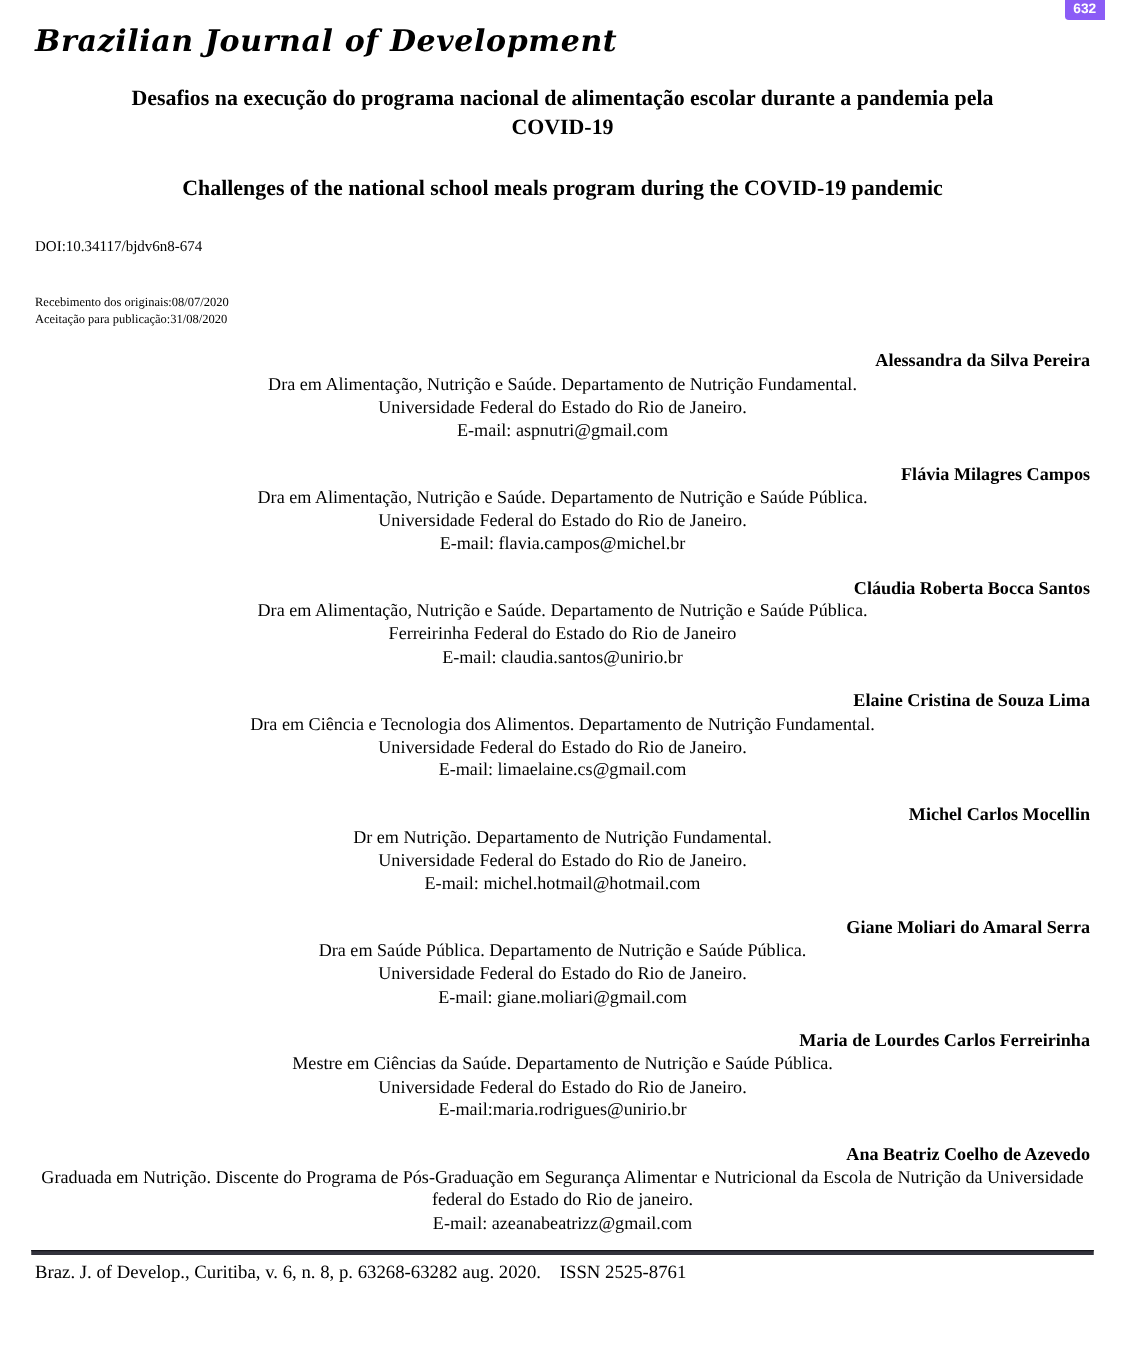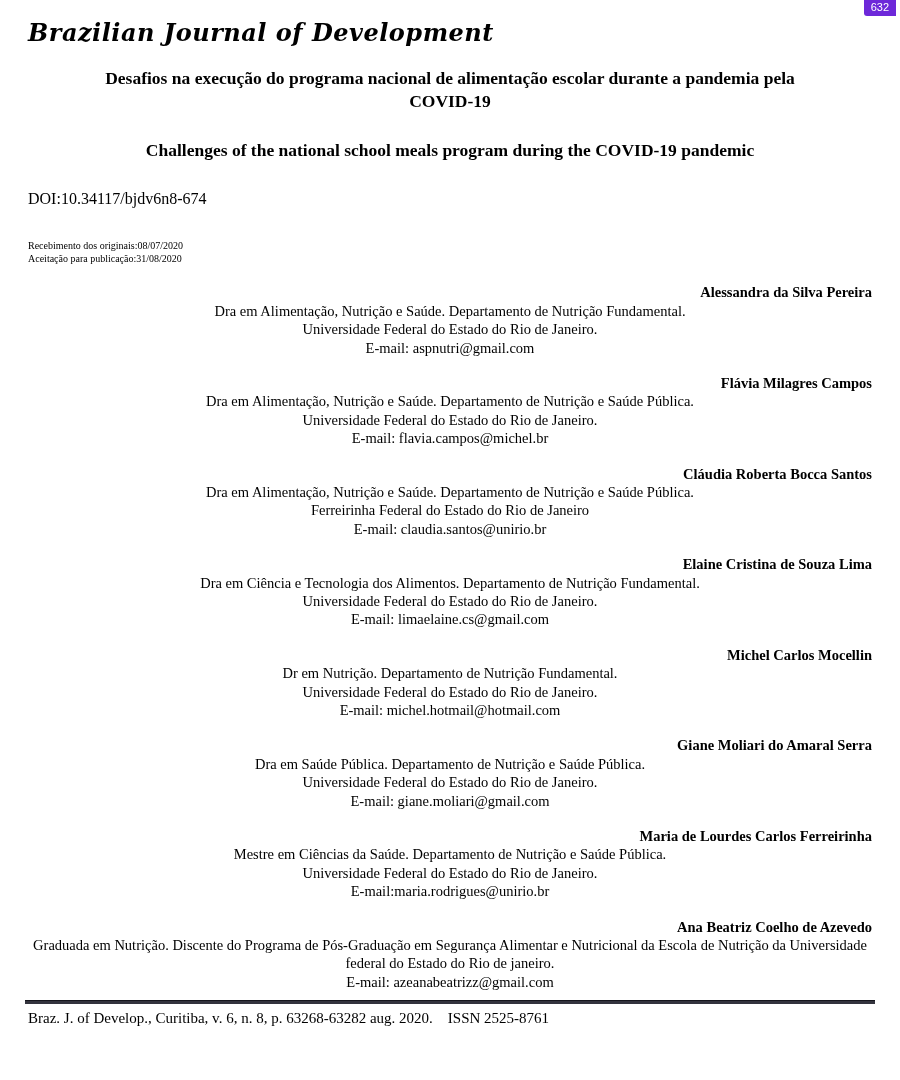--- a/index.html
+++ b/index.html
@@ -10,26 +10,26 @@
     position: relative;
     overflow: hidden;
     font-family: "Liberation Serif", serif;
     color: #000000;
   }
   .page { padding: 0 28px; }
 
   .page-badge {
     position: absolute;
     top: 0;
-    right: 4px;
-    background: #6d28d9;
+    right: 16px;
+    background: #8b5cf6;
     color: #ffffff;
     font-family: "Liberation Sans", sans-serif;
     font-size: 11px;
-    font-weight: normal;
+    font-weight: bold;
     padding: 1px 7px 3px 7px;
     border-bottom-left-radius: 3px;
   }
 
   .journal-name {
     margin-top: 18px;
     font-family: "DejaVu Serif", serif;
     font-weight: bold;
     font-style: italic;
     font-size: 24px;
@@ -43,21 +43,21 @@
     line-height: 1.32;
     width: 88%;
     margin-left: auto;
     margin-right: auto;
   }
   .title-pt { margin-top: 20px; }
   .title-en { margin-top: 26px; }
 
   .meta-doi {
     margin-top: 28px;
-    font-size: 16px;
+    font-size: 12px;
   }
   .meta-dates {
     margin-top: 32px;
     font-size: 10px;
     line-height: 1.25;
   }
 
   .authors { margin-top: 18px; }
   .author-block {
     text-align: center;

